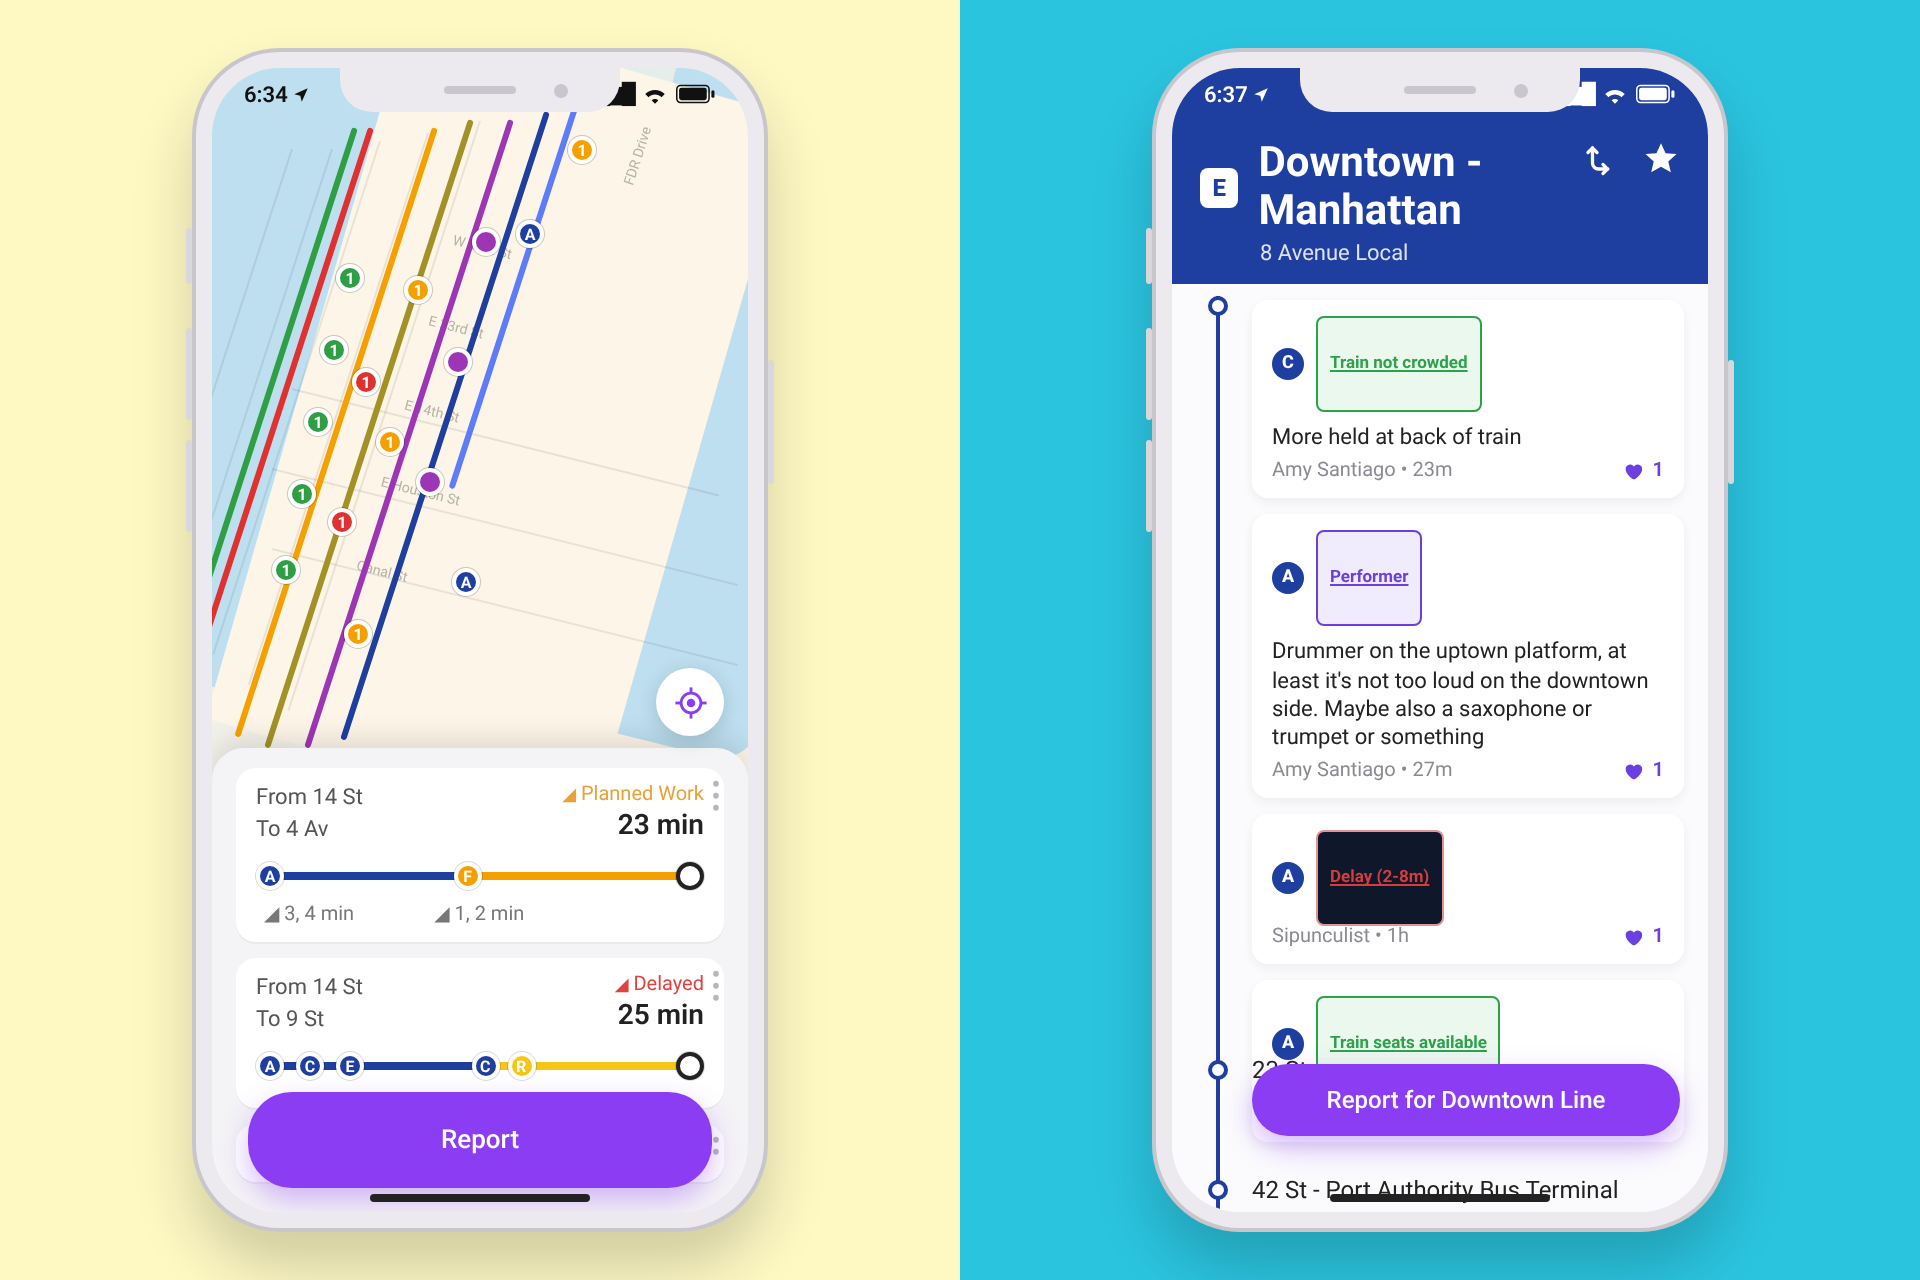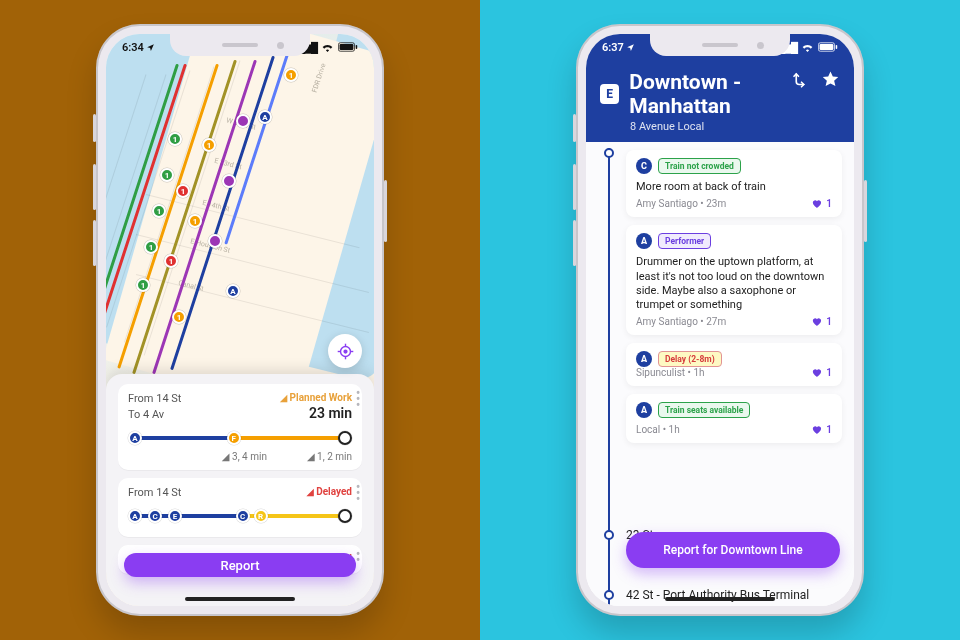--- a/index.html
+++ b/index.html
@@ -1,19 +1,19 @@
 <!DOCTYPE html>
 <html><head>
 <meta charset="utf-8">
 <style>
   * { box-sizing: border-box; margin: 0; padding: 0; }
   body { font-family: -apple-system, BlinkMacSystemFont, "Segoe UI", Roboto, Helvetica, Arial, sans-serif; width:960px; height:640px; overflow:hidden; }
   .stage { display:flex; width:960px; height:640px; }
   .half { width:480px; height:640px; position:relative; display:flex; align-items:center; justify-content:center; }
-  .half.left { background:#a16207; }
+  .half.left { background:#fef9c3; }
   .half.right { background:#2bc4df; }
   .phone { width:288px; height:592px; background:#ece9ef; border-radius:44px; box-shadow:inset 0 0 0 2px rgba(0,0,0,.15), 0 18px 30px rgba(0,0,0,.18); position:relative; padding:10px; }
   .phone .btn-side { position:absolute; background:#d9d6dc; border-radius:3px; }
   .phone .btn-side.s1 { left:-3px; top:90px; width:3px; height:28px; }
   .phone .btn-side.s2 { left:-3px; top:140px; width:3px; height:46px; }
   .phone .btn-side.s3 { left:-3px; top:196px; width:3px; height:46px; }
   .phone .btn-side.s4 { right:-3px; top:156px; width:3px; height:62px; }
   .screen { width:100%; height:100%; border-radius:34px; overflow:hidden; position:relative; background:#fff; }
   .notch { position:absolute; top:0; left:50%; transform:translateX(-50%); width:140px; height:22px; background:#ece9ef; border-bottom-left-radius:16px; border-bottom-right-radius:16px; z-index:50; display:flex; align-items:center; justify-content:center; gap:30px;}
   .notch .speaker { width:36px; height:4px; border-radius:3px; background:#c9c6cd; }
@@ -36,51 +36,51 @@
   .avatar { width:34px; height:34px; border-radius:50%; background:radial-gradient(circle at 40% 30%, #fff, #d9d6de 70%); box-shadow:0 2px 8px rgba(0,0,0,.12);}
   .locate { position:absolute; right:12px; top:300px; width:34px; height:34px; border-radius:50%; background:#fff; display:flex; align-items:center; justify-content:center; box-shadow:0 2px 10px rgba(0,0,0,.15); z-index:30;}
   .locate svg{display:block;}
   .sheet { position:absolute; left:0; right:0; bottom:0; top:340px; background:#f4f3f6; border-top-left-radius:16px; border-top-right-radius:16px; box-shadow:0 -4px 14px rgba(0,0,0,.12); padding:10px 12px 0 12px; overflow:hidden; z-index:25;}
   .sheet-head { display:flex; justify-content:space-between; align-items:center; padding:2px 4px 8px 4px;}
   .sheet-title { font-weight:700; font-size:14px; color:#222;}
   .toggle { width:40px; height:22px; border-radius:12px; background:#8e8ea3; position:relative; }
   .toggle .knob { position:absolute; right:2px; top:2px; width:18px; height:18px; border-radius:50%; background:#fff; display:flex; align-items:center; justify-content:center;}
   .card { background:#fff; border-radius:10px; padding:8px 10px 8px 10px; margin-bottom:8px; box-shadow:0 1px 0 rgba(0,0,0,.04); position:relative;}
   .card .row1 { display:flex; justify-content:space-between; font-size:11px; color:#555; }
-  .card .status { font-size:10px; font-weight:700;}
+  .card .status { font-size:10px; font-weight:400;}
   .status.planned { color:#e8a13a;}
   .status.delayed { color:#e0423f;}
   .card .row2 { display:flex; justify-content:space-between; font-size:11px; color:#555; align-items:flex-end; }
   .card .eta { font-size:14px; font-weight:600; color:#222; }
   .linebar { position:relative; margin:10px 2px 6px 2px; height:14px;}
   .seg { position:absolute; height:4px; top:5px; border-radius:3px;}
   .node { position:absolute; top:0; width:14px; height:14px; border-radius:50%; display:flex; align-items:center; justify-content:center; font-size:8px; font-weight:700; color:#fff; border:2px solid #fff; box-shadow:0 0 0 .5px rgba(0,0,0,.15);}
-  .legtimes{display:flex; gap:40px; padding-left:4px; font-size:10px; color:#777;justify-content:flex-end;}
+  .legtimes{display:flex; gap:40px; padding-left:4px; font-size:10px; color:#777;}
   .dots { position:absolute; right:-2px; top:6px; color:#b6b6bc; font-size:14px; line-height:6px; letter-spacing:0; width:12px; text-align:center;}
   .dots span{display:block;}
-  .reportbtn { position:absolute; left:18px; right:18px; bottom:29px; height:24px; border-radius:22px; background:#8a3df2; color:#fff; font-size:13px; font-weight:500; display:flex; align-items:center; justify-content:center; z-index:40; box-shadow:0 6px 14px rgba(138,61,242,.35);}
+  .reportbtn { position:absolute; left:18px; right:18px; bottom:12px; height:48px; border-radius:22px; background:#8a3df2; color:#fff; font-size:13px; font-weight:500; display:flex; align-items:center; justify-content:center; z-index:40; box-shadow:0 6px 14px rgba(138,61,242,.35);}
   .homebar { position:absolute; bottom:5px; left:50%; transform:translateX(-50%); width:110px; height:4px; border-radius:3px; background:#222; z-index:60;}
   .homebar.light{background:#222;}
   
   .header-e { position:absolute; top:0; left:0; right:0; height:108px; background:#1e3fa0; color:#fff; padding:36px 14px 0 14px; z-index:20;}
   .header-e .line { display:flex; align-items:center; gap:10px;}
   .badge-e { width:20px; height:20px; border-radius:4px; background:#fff; color:#1e3fa0; font-weight:800; font-size:12px; display:flex; align-items:center; justify-content:center;}
   .hdr-title { font-size:21px; font-weight:700;}
   .hdr-sub { font-size:11px; opacity:.85; margin-left:30px; margin-top:2px;}
   .hdr-actions { position:absolute; right:14px; top:36px; display:flex; gap:12px; align-items:center; font-size:18px;}
   .feed { position:absolute; top:108px; left:0; right:0; bottom:0; background:#fbfbfd; overflow:hidden;}
   .timeline { position:absolute; left:22px; top:6px; bottom:0; width:2px; background:#1e3fa0;}
   .tldot{position:absolute; left:18px; width:10px; height:10px; border:2px solid #1e3fa0; background:#fff; border-radius:50%;}
   .feed-card { margin:8px 12px 8px 40px; background:#fff; border-radius:8px; box-shadow:0 2px 6px rgba(0,0,0,.06); padding:8px 10px; position:relative;}
   .fchead{display:flex; align-items:center; gap:6px;}
   .rbadge{width:16px; height:16px; border-radius:50%; color:#fff; font-size:9px; font-weight:800; display:flex; align-items:center; justify-content:center;}
-  .pill{font-size:8.5px; font-weight:700; padding:2px 6px; border-radius:4px; border:1px solid;}
+  .pill{font-size:8.5px; font-weight:700; padding:18px 6px; border-radius:4px; border:1px solid;text-decoration:underline;}
   .pill.green{color:#2ca24a;border-color:#2ca24a;background:#eaf8ee;}
   .pill.purple{color:#6b3fe0;border-color:#6b3fe0;background:#f0ebfd;}
-  .pill.red{color:#d63c3c;border-color:#e29494;background:#fef9c3;}
+  .pill.red{color:#d63c3c;border-color:#e29494;background:#0f172a;}
   .fcbody{font-size:11px; color:#222; margin:6px 0 4px 0; line-height:1.3;}
   .fcfoot{display:flex; justify-content:space-between; align-items:center; font-size:10px; color:#8a8a92;}
   .likes{display:flex; align-items:center; gap:4px; color:#6b3fe0; font-weight:600;}
   .station-row{position:absolute; left:40px; font-size:12px; color:#222;}
   .report2 { position:absolute; left:40px; right:14px; bottom:38px; height:36px; border-radius:20px; background:#8a3df2; color:#fff; font-size:12px; font-weight:500; display:flex; align-items:center; justify-content:center; z-index:30; box-shadow:0 6px 14px rgba(138,61,242,.35);}
   .st-loc{display:inline-flex;align-items:center;gap:2px;}
   .street-lbl{position:absolute;font-size:7px;color:#b8b1a3;white-space:nowrap;}
 </style>
 </head>
 <body>
@@ -205,20 +205,24 @@
           <div class="card">
             <div class="dots">
                 <span>•</span>
                 <span>•</span>
                 <span>•</span>
               </div>
             <div class="row1">
               <span>From 14 St</span>
               <span class="status delayed"><span style="font-size:9px;">◢</span> <span>Delayed</span></span>
             </div>
+            <div class="row2">
+              <span>To 9 St</span>
+              <span class="eta">25 min</span>
+            </div>
             <div class="linebar">
               <div class="seg" style="left:0;width:52%;background:#1e3fa0;"></div>
               <div class="seg" style="left:52%;width:48%;background:#f5c518;"></div>
               <div class="node" style="left:-2px;background:#1e3fa0;">A</div>
               <div class="node" style="left:18px;background:#1e3fa0;">C</div>
               <div class="node" style="left:38px;background:#1e3fa0;">E</div>
               <div class="node" style="left:48%;background:#1e3fa0;">C</div>
               <div class="node" style="left:calc(48% + 18px);background:#f5c518;">R</div>
               <div class="node" style="right:-2px;background:#fff;border-color:#222;"></div>
             </div>
@@ -293,21 +297,21 @@
 
         <div class="feed">
           <div class="timeline"></div>
           <div class="tldot" style="top:6px;"></div>
 
           <div class="feed-card">
             <div class="fchead">
               <div class="rbadge" style="background:#1e3fa0;">C</div>
               <div class="pill green">Train not crowded</div>
             </div>
-            <div class="fcbody">More room at back of train</div>
+            <div class="fcbody">More held at back of train</div>
             <div class="fcfoot">
               <span>Amy Santiago • 23m</span>
               <span class="likes">
                   <svg width="11" height="11" viewBox="0 0 24 24" fill="#6b3fe0">
                     <path d="M12 21s-8-5.3-8-11a5 5 0 019-3 5 5 0 019 3c0 5.7-8 11-8 11z"></path>
                   </svg>
                   <span>1</span>
                 </span>
             </div>
           </div>

